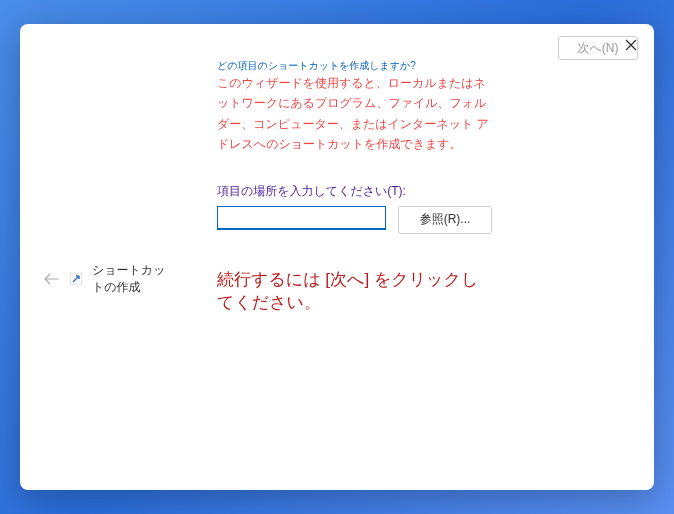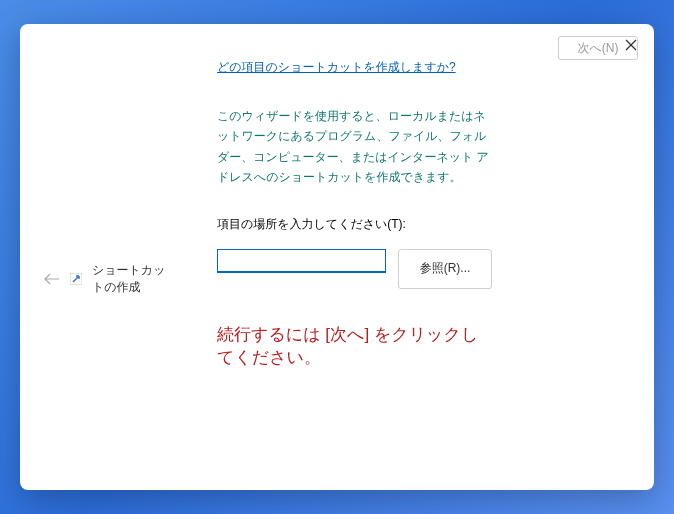--- a/index.html
+++ b/index.html
@@ -65,55 +65,53 @@
     }
     .header-title {
       font-size: 12px;
       color: #333;
     }
     .content {
       padding: 35px 50px 0 50px;
       flex: 1;
     }
     .main-heading {
-      font-size: 12px;
+      font-size: 10px;
       color: #0560b6;
       font-weight: normal;
-      margin-bottom: 30px;
-      text-decoration: underline;
     }
     .description {
       font-size: 12px;
-      color: #0f766e;
+      color: #ef4444;
       line-height: 1.7;
       margin-bottom: 28px;
     }
     .field-label {
       font-size: 12px;
-      color: #000000;
-      margin-bottom: 16px;
+      color: #4c1d95;
+      margin-bottom: 6px;
     }
     .input-row {
       display: flex;
       gap: 12px;
       align-items: flex-start;
       margin-bottom: 34px;
     }
     .location-input {
       flex: 1;
       height: 24px;
       border: 1px solid #0067c0;
       border-bottom: 2px solid #0067c0;
       padding: 2px 6px;
       font-size: 12px;
       outline: none;
     }
     .browse-btn {
       width: 94px;
-      height: 40px;
+      height: 28px;
       background: #ffffff;
       border: 1px solid #cfcfcf;
       border-radius: 3px;
       font-size: 12px;
       color: #333;
       cursor: pointer;
       font-family: inherit;
     }
     .continue-text {
       font-size: 17px;

